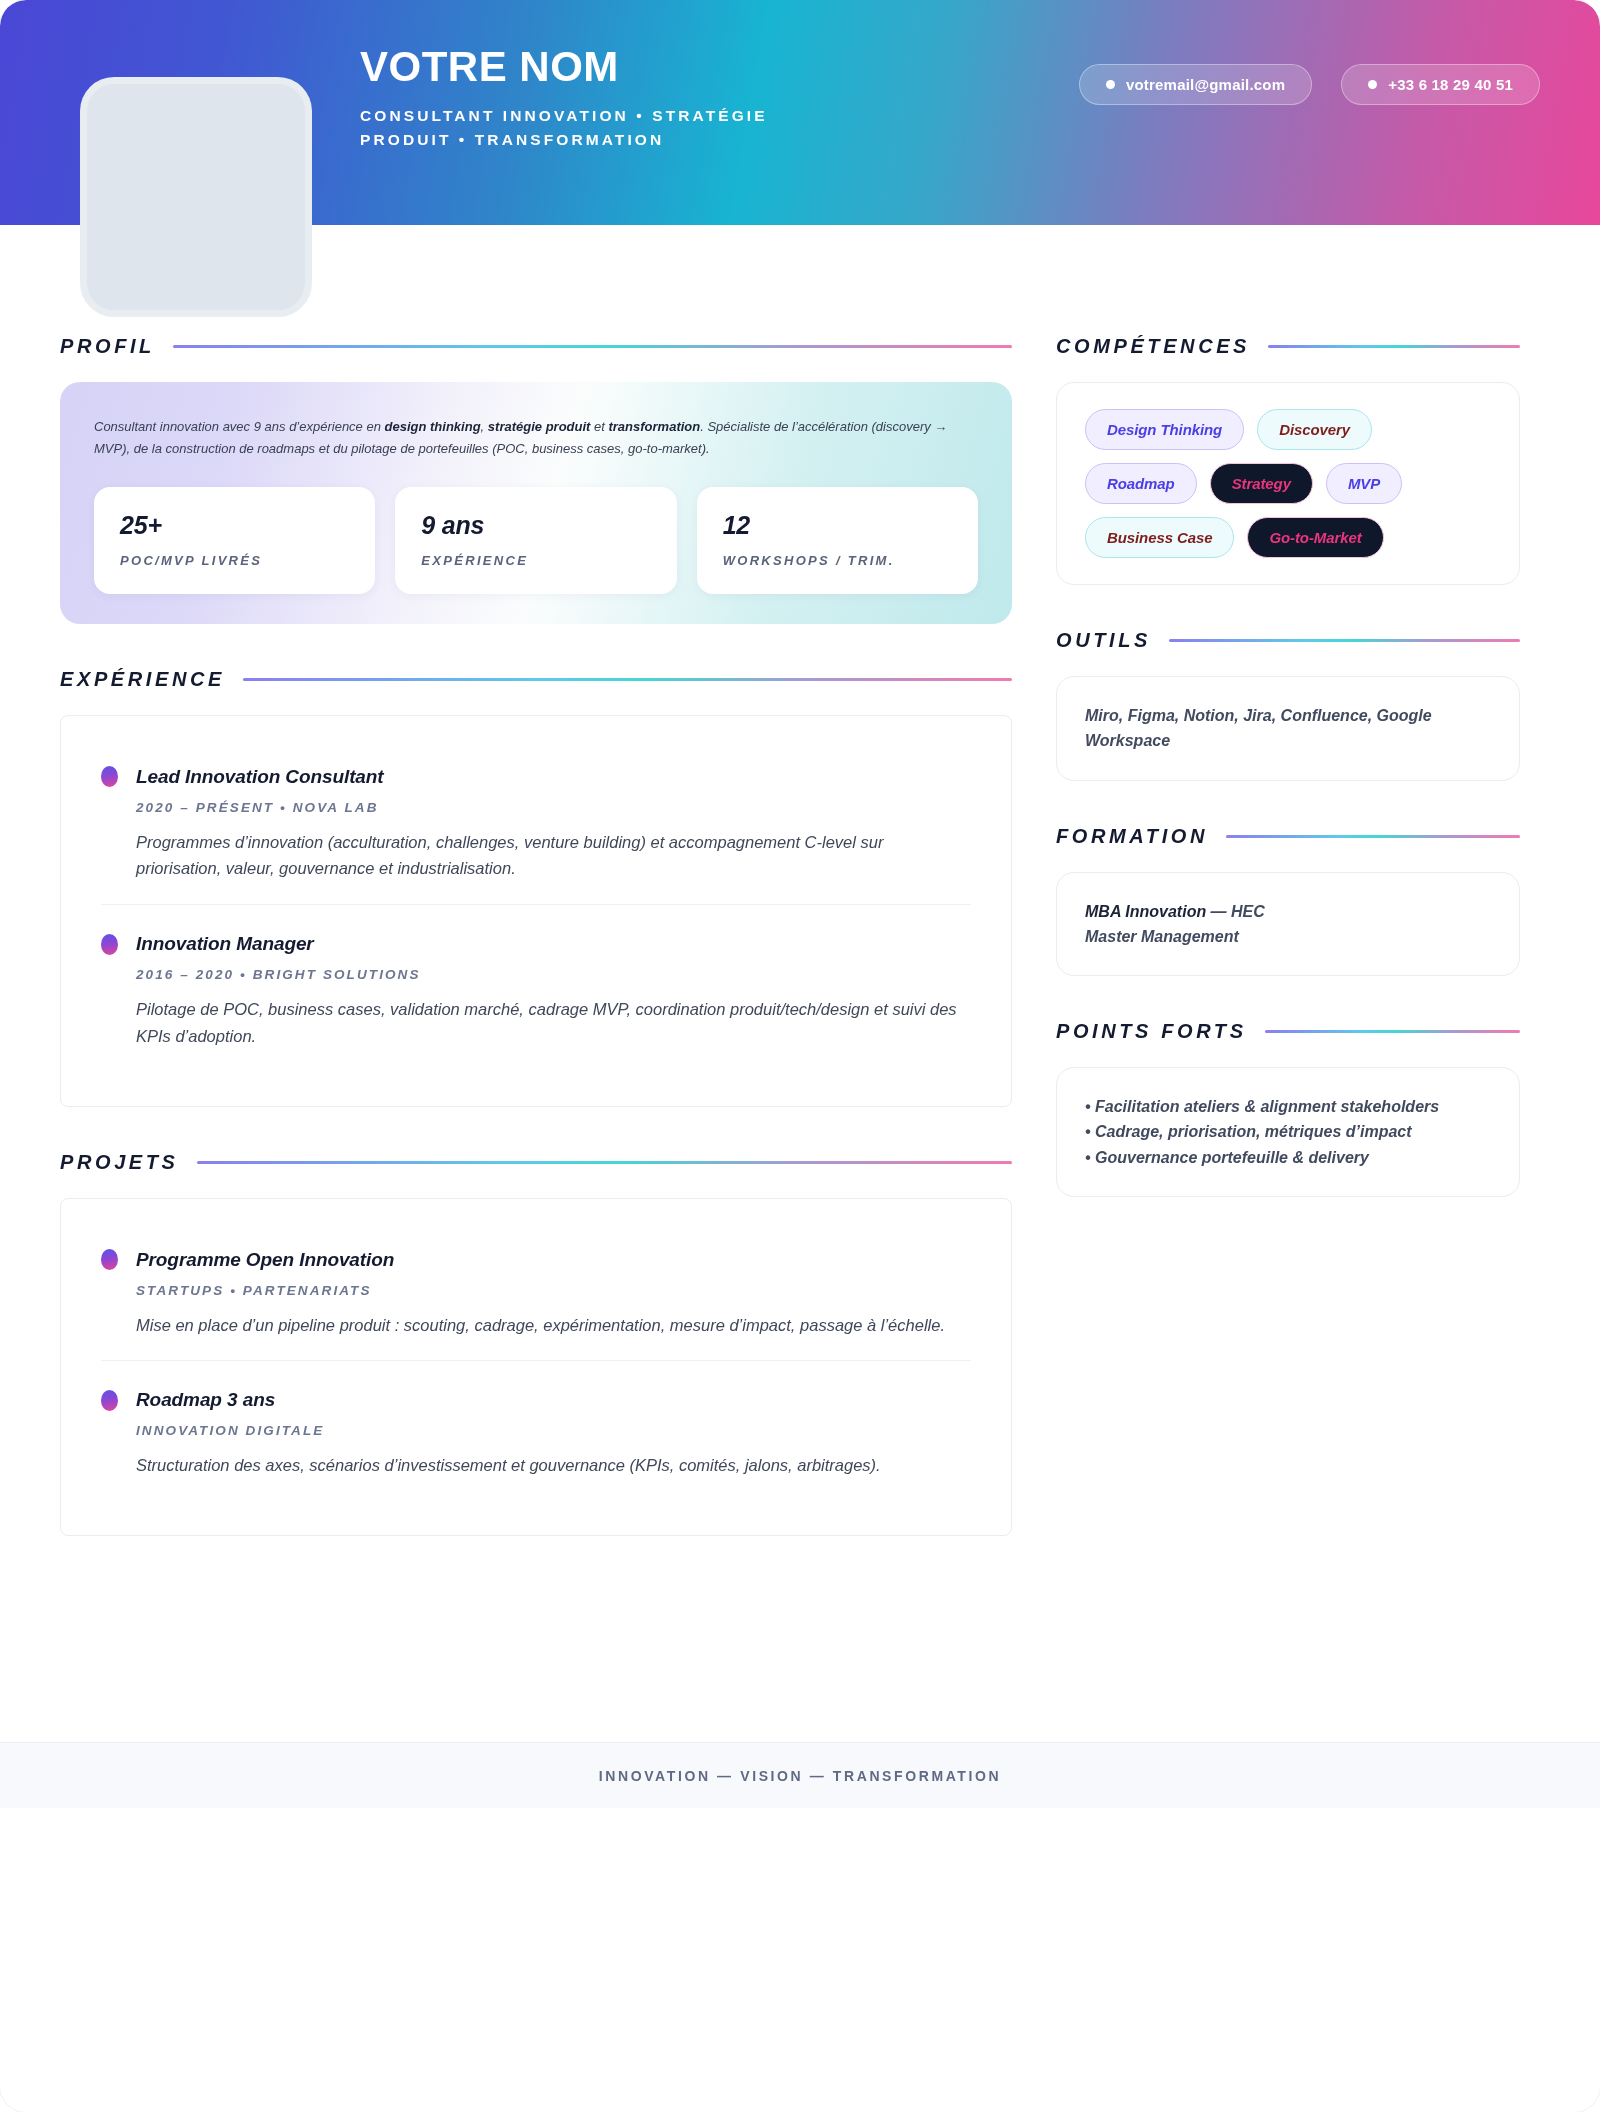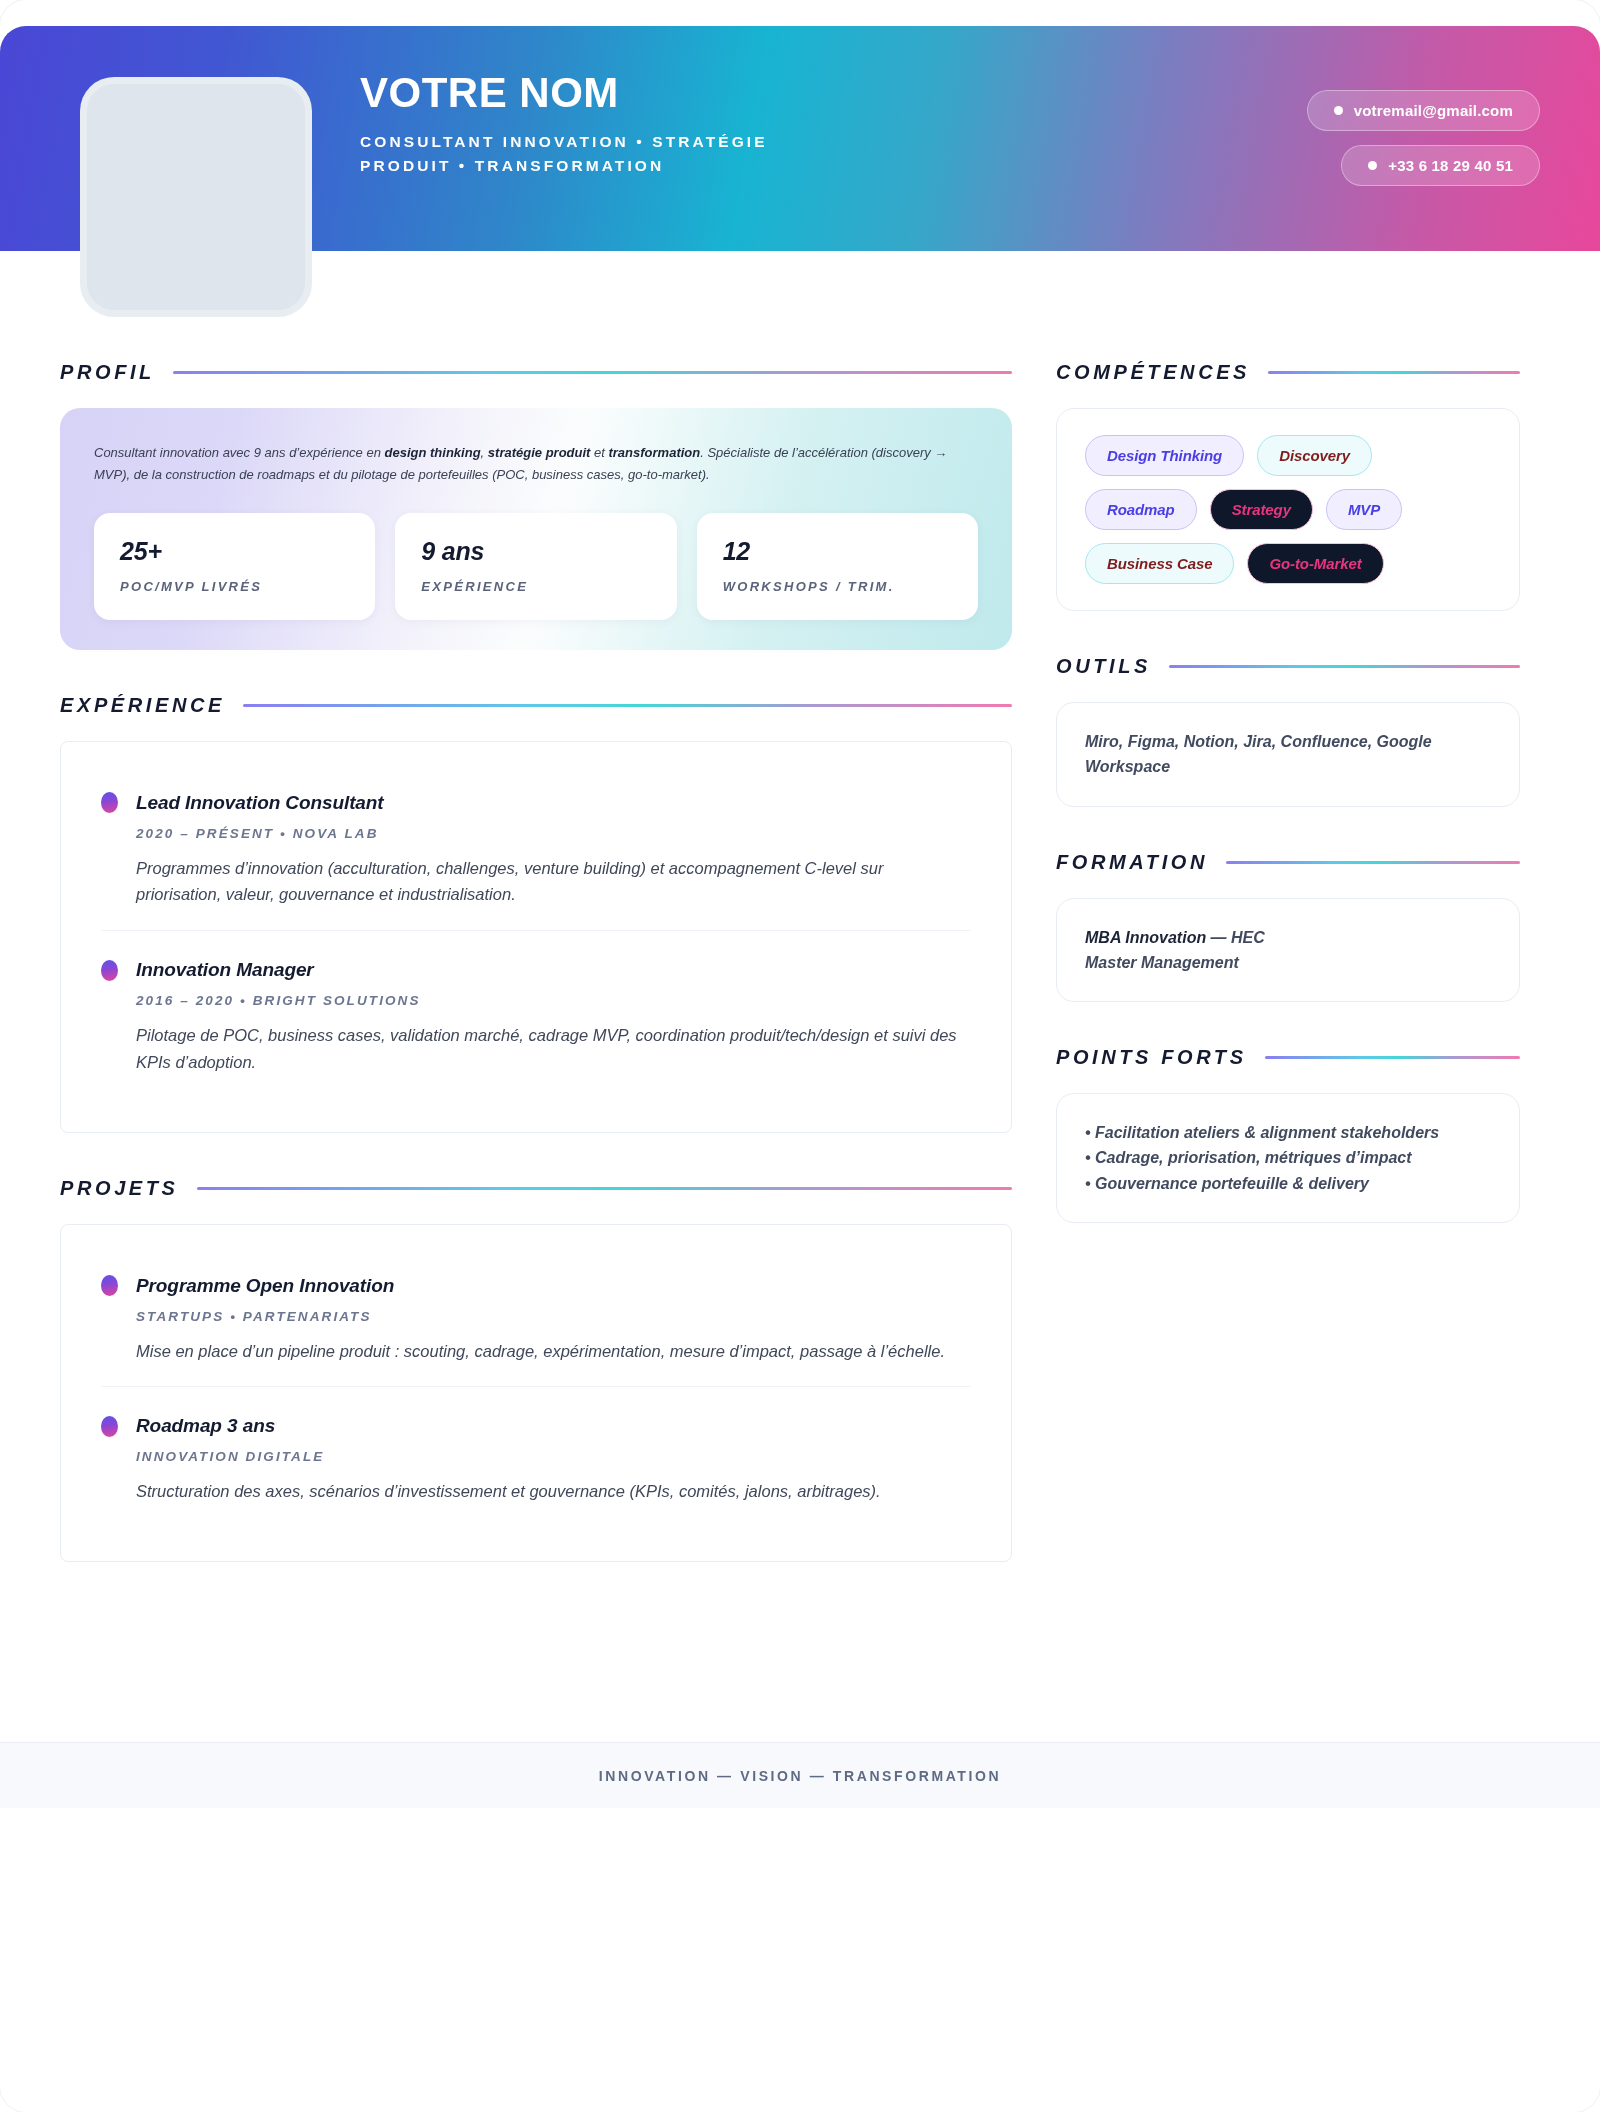--- a/index.html
+++ b/index.html
@@ -29,21 +29,20 @@
       #4a47d6 0%,
       #4157d2 14%,
       #2f86c9 33%,
       #18b4d2 47%,
       #36a7c9 58%,
       #7c7cc0 72%,
       #c45aa8 88%,
       #e8479b 100%);
     border-top-left-radius:26px;
     border-top-right-radius:26px;
-    margin-top:26px;
   }
   .header-inner{
     position:relative;height:100%;
     padding:0 60px;
   }
 
   .name-block{
     position:absolute;left:360px;top:46px;
   }
   .full-name{
@@ -60,22 +59,22 @@
     font-weight:700;
     letter-spacing:3.1px;
     line-height:1.52;
     max-width:470px;
     text-transform:uppercase;
   }
 
   
   .contacts{
     position:absolute;right:60px;top:64px;
-    display:flex;flex-direction:column;align-items:flex-end;
-    gap:14px;
+    display:flex;flex-direction:row;align-items:flex-end;
+    gap:29px;
   }
   .badge{
     display:flex;align-items:center;gap:11px;
     padding:11px 26px;
     border-radius:999px;
     background:rgba(255,255,255,0.17);
     border:1px solid rgba(255,255,255,0.36);
     color:#ffffff;
     font-size:15px;font-weight:700;
     letter-spacing:0.2px;

